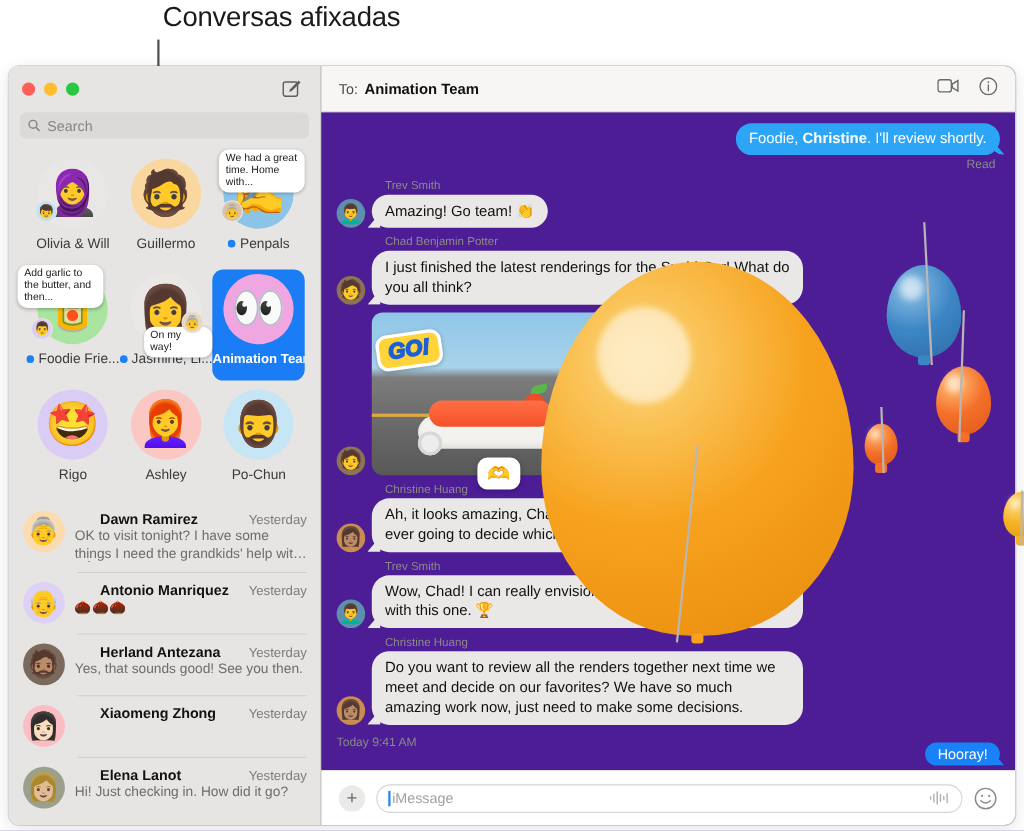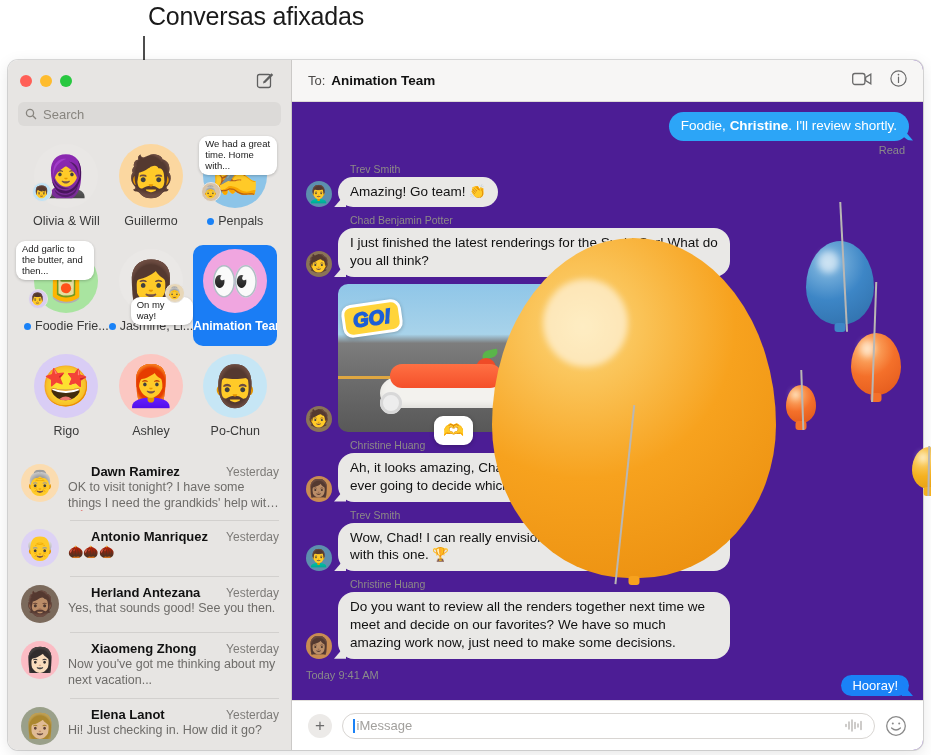--- a/index.html
+++ b/index.html
@@ -430,21 +430,20 @@
               <div class="conv-snip">Yes, that sounds good! See you then.</div>
             </div>
           </div>
           <div class="conv-row">
             <div class="conv-av" style="background:#fbbcc4">👩🏻</div>
             <div class="conv-body">
               <div class="conv-top">
                 <span class="conv-name">Xiaomeng Zhong</span>
                 <span class="conv-time">Yesterday</span>
               </div>
-              <div class="conv-snip">Now you've got me thinking about my next vacation...</div>
             </div>
           </div>
           <div class="conv-row">
             <div class="conv-av" style="background:#9aa08a">👩🏼</div>
             <div class="conv-body">
               <div class="conv-top">
                 <span class="conv-name">Elena Lanot</span>
                 <span class="conv-time">Yesterday</span>
               </div>
               <div class="conv-snip">Hi! Just checking in. How did it go?</div>

